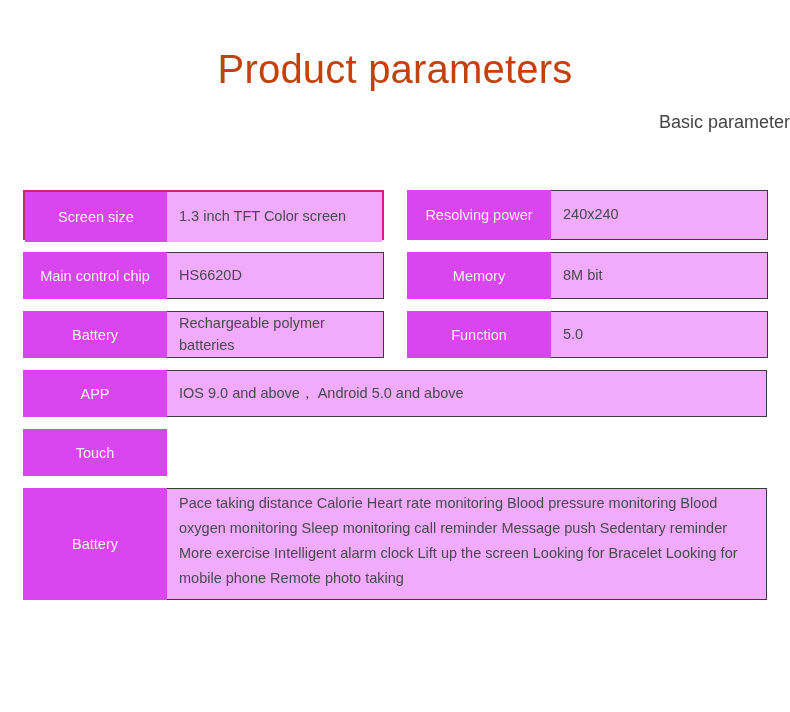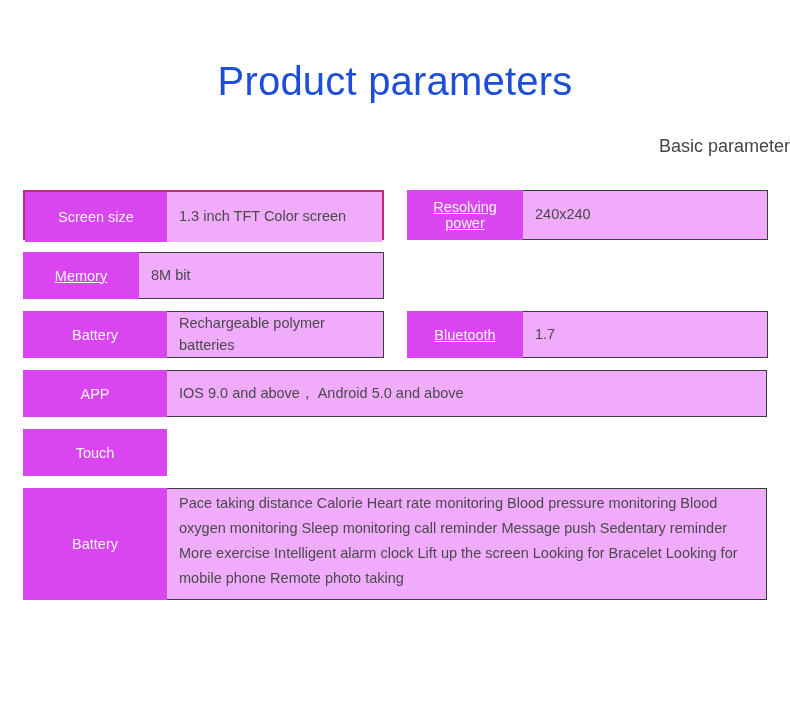--- a/index.html
+++ b/index.html
@@ -22,23 +22,23 @@
   }
 
   
   .header {
     padding-top: 46px;
     text-align: center;
   }
   .main-title {
     font-size: 40px;
     font-weight: normal;
-    color: #1d4ed8;
+    color: #c2410c;
     letter-spacing: 0.2px;
-    margin: 12px;
+    margin: 0;
     line-height: 1.15;
   }
   .sub-title {
     font-size: 18px;
     color: #444444;
     margin: 0;
     padding-top: 20px;
     line-height: 1.2;
     text-align: right;
   }
@@ -95,21 +95,21 @@
     align-items: center;
     padding: 6px 0 6px 12px;
     flex: 1 1 auto;
     line-height: 1.5;
   }
 
   
   .half .cell-label { width: 144px; }
   .param-row.full .cell-label { width: 144px; }
   
-  .half.right .cell-label { width: 116px; text-decoration: underline; }
+  .half.right .cell-label { width: 144px; }
 
   
   .h-small { height: 50px; }
   .h-med   { height: 47px; }
   .h-tall  { height: 112px; }
 
   .h-small .cell-label, .h-small .cell-value { min-height: 50px; }
   .h-med .cell-label, .h-med .cell-value { min-height: 47px; }
 
   
@@ -164,39 +164,45 @@
       </div>
       <div class="half right">
         <div class="param-row h-small">
           <div class="cell-label">Resolving power</div>
           <div class="cell-value">240x240</div>
         </div>
       </div>
     </div>
 
     <div class="row-pair">
+      <div class="half left">
+        <div class="param-row h-med">
+          <div class="cell-label">Main control chip</div>
+          <div class="cell-value">HS6620D</div>
+        </div>
+      </div>
       <div class="half right">
         <div class="param-row h-med">
           <div class="cell-label">Memory</div>
           <div class="cell-value">8M bit</div>
         </div>
       </div>
     </div>
 
     <div class="row-pair">
       <div class="half left">
         <div class="param-row h-med">
           <div class="cell-label">Battery</div>
           <div class="cell-value value-multiline">Rechargeable polymer batteries</div>
         </div>
       </div>
       <div class="half right">
         <div class="param-row h-med">
-          <div class="cell-label">Bluetooth</div>
-          <div class="cell-value">1.7</div>
+          <div class="cell-label">Function</div>
+          <div class="cell-value">5.0</div>
         </div>
       </div>
     </div>
 
 
     <div class="param-row full h-med">
       <div class="cell-label">APP</div>
       <div class="cell-value">IOS 9.0 and above， Android 5.0 and above</div>
     </div>
 

